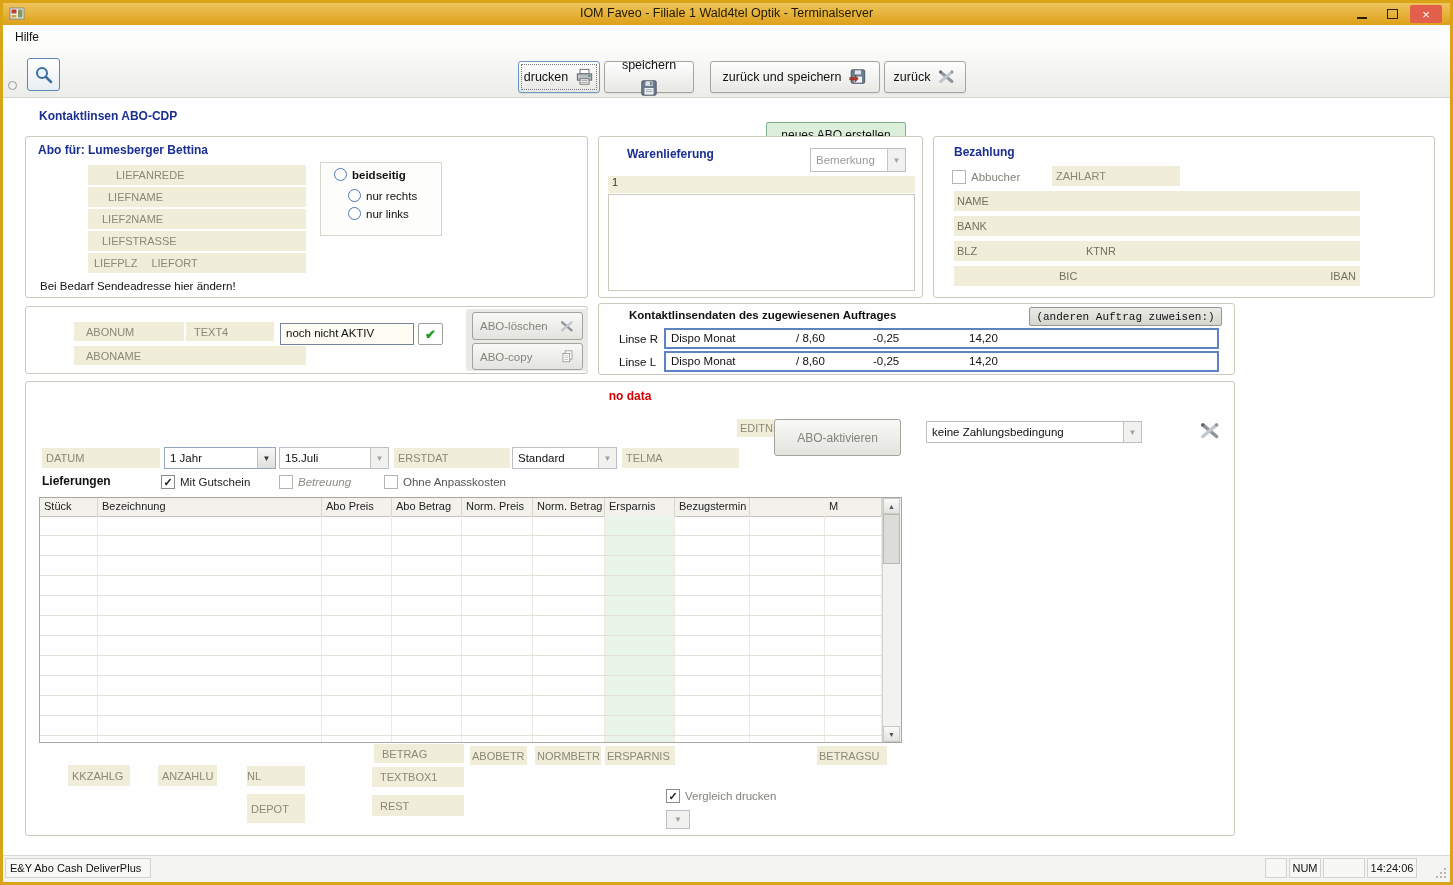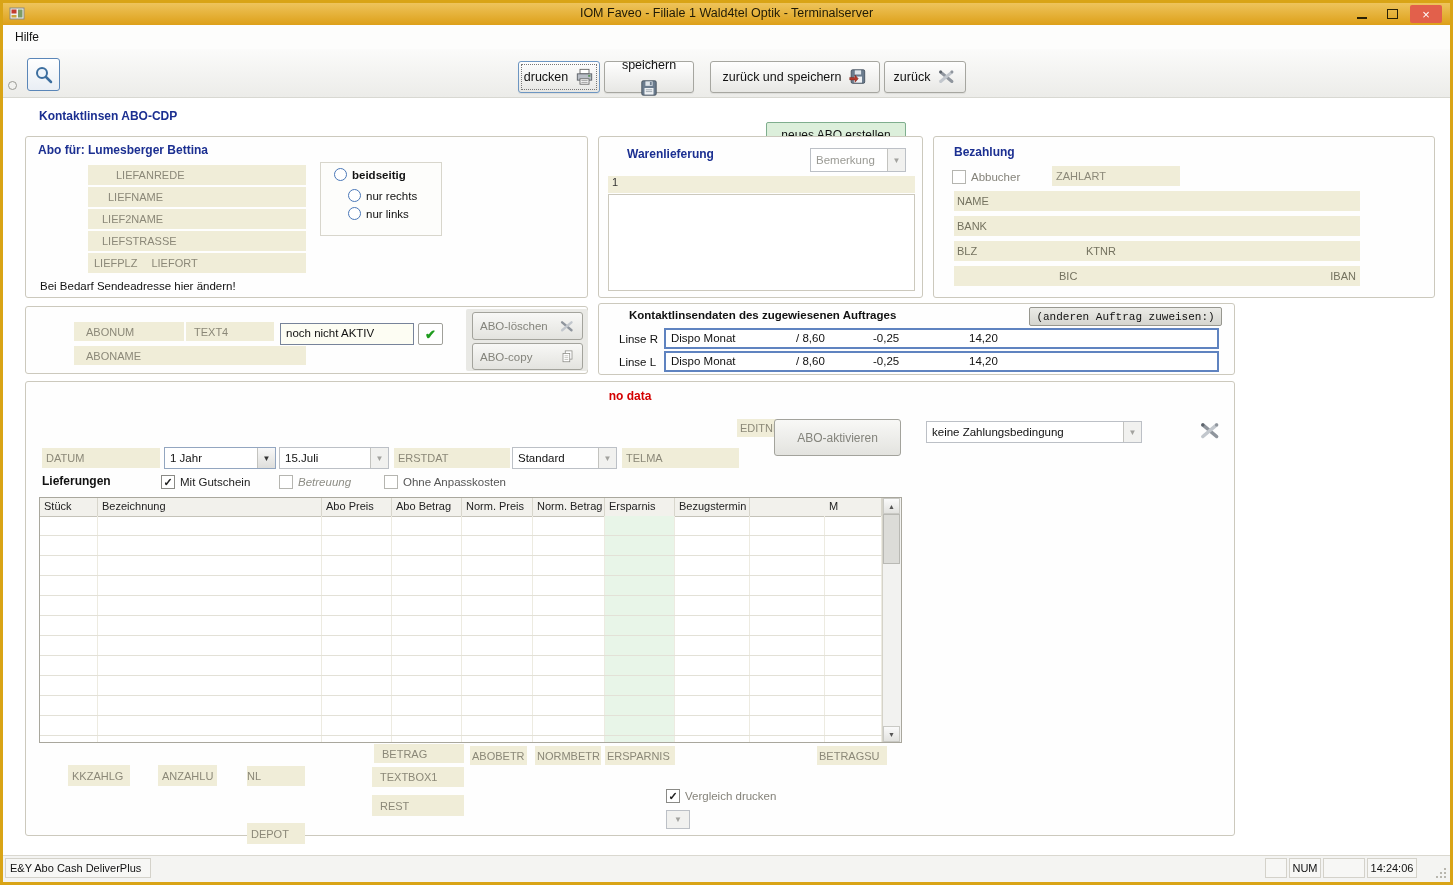--- a/index.html
+++ b/index.html
@@ -470,21 +470,21 @@
     <div class="lbox" style="left:348px;top:362px;width:90px;height:19px;padding-left:8px;">BETRAG</div>
     <div class="lbox" style="left:444px;top:364px;width:57px;height:19px;padding-left:2px;">ABOBETR</div>
     <div class="lbox" style="left:509px;top:364px;width:66px;height:19px;padding-left:2px;">NORMBETR</div>
     <div class="lbox" style="left:579px;top:364px;width:70px;height:19px;padding-left:2px;">ERSPARNIS</div>
     <div class="lbox" style="left:791px;top:364px;width:70px;height:19px;padding-left:2px;">BETRAGSU</div>
 
     <div class="lbox" style="left:42px;top:383px;width:62px;height:21px;padding-left:4px;">KKZAHLG</div>
     <div class="lbox" style="left:132px;top:383px;width:59px;height:21px;padding-left:4px;">ANZAHLU</div>
     <div class="lbox" style="left:221px;top:384px;width:58px;height:20px;">NL</div>
     <div class="lbox" style="left:346px;top:385px;width:92px;height:20px;padding-left:8px;">TEXTBOX1</div>
-    <div class="lbox" style="left:221px;top:412px;width:58px;height:21px;padding-left:4px;margin-top:29px;">DEPOT</div>
+    <div class="lbox" style="left:221px;top:412px;width:58px;height:29px;padding-left:4px;">DEPOT</div>
     <div class="lbox" style="left:346px;top:413px;width:92px;height:21px;padding-left:8px;">REST</div>
 
     <label class="cb" style="left:640px;top:407px;color:#85837a;">
       <span class="cbbox">✓</span>
       <span>Vergleich drucken</span>
     </label>
     <div class="combo disabled" style="left:640px;top:428px;width:24px;height:19px;padding-left:0;">
       <span class="arrow" style="width:100%;border-left:none;">▼</span>
     </div>
   </div>

